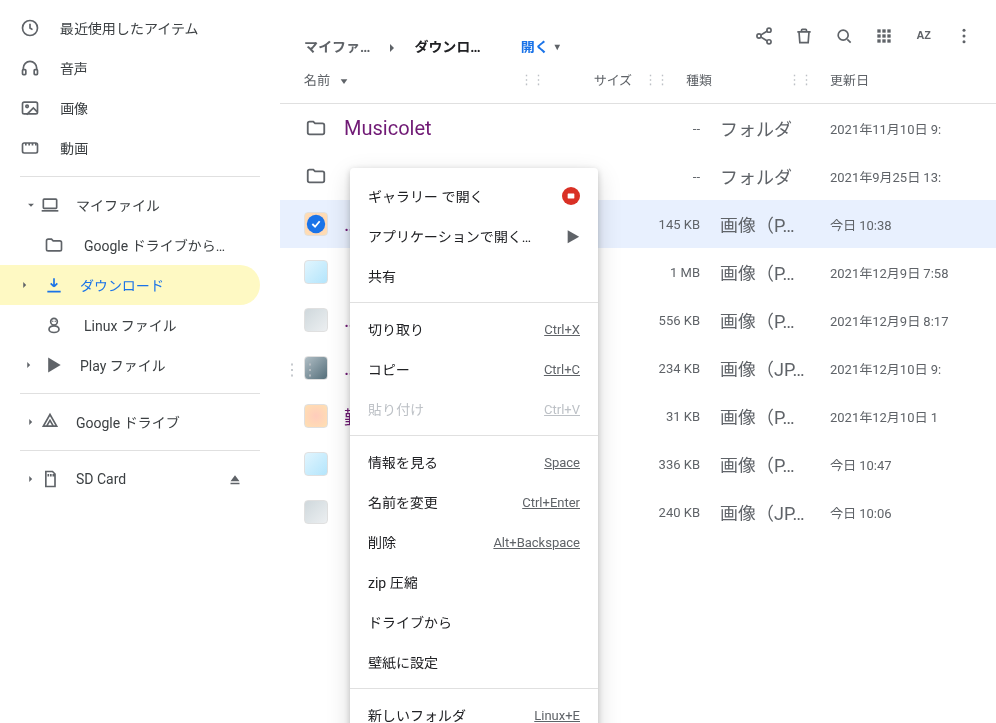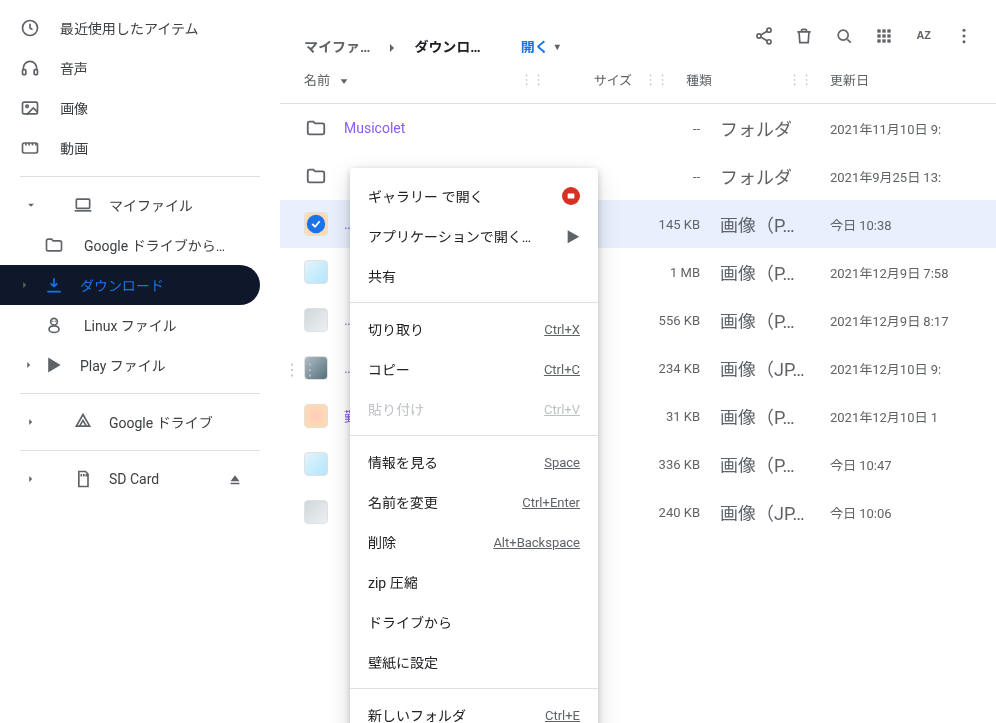--- a/index.html
+++ b/index.html
@@ -26,24 +26,24 @@
   align-items: center;
   height: 40px;
   padding: 0 16px 0 20px;
   cursor: pointer;
   border-radius: 0 20px 20px 0;
   margin-right: 20px;
 }
 .side-item .icon { width: 20px; height: 20px; margin-right: 20px; color:#5f6368; display:flex; align-items:center; justify-content:center;}
 .side-item .label { color:#3c4043; font-size: 14px; white-space: nowrap; overflow:hidden; text-overflow:ellipsis;}
 .side-item.indent1 { padding-left: 48px; }
-.side-item.active { background:#0f172a; }
+.side-item.active { background:#fef9c3; }
 .side-item.active .label, .side-item.active .icon { color:#1a73e8; }
 .side-item .chev { position:absolute; left:20px; color:#5f6368; width:14px;}
-.side-item.tree { position:relative; padding-left:73px;}
+.side-item.tree { position:relative; padding-left:40px;}
 .side-item.tree .chev { left:24px; }
 .side-item.tree .icon { margin-right:16px; }
 .side-sep { height:1px; background:#e0e0e0; margin: 8px 20px 8px 20px;}
 .eject { margin-left:auto; color:#5f6368;}
 
 
 .drag-handle { color:#bdc1c6; font-size:16px; letter-spacing:2px; position:absolute; left:284px; top:360px;}
 
 
 .main { flex:1; display:flex; flex-direction:column; min-width:0;}
@@ -85,21 +85,21 @@
 
 .rows { flex:1; overflow:hidden; }
 .row {
   display:flex;
   align-items:center;
   height: 48px;
   padding: 0 24px;
   cursor:pointer;
 }
 .row .thumb { width:24px; height:24px; margin-right:16px; display:flex; align-items:center; justify-content:center; color:#5f6368; border-radius:4px; overflow:hidden;}
-.row .name { flex:1; color:#8b5cf6; font-size:14px; overflow:hidden; text-overflow:ellipsis; white-space:nowrap;}
+.row .name { flex:1; color:#701a75; font-size:20px; overflow:hidden; text-overflow:ellipsis; white-space:nowrap;}
 .row .name.cut { padding-right:4px;}
 .row .size { width: 90px; text-align:right; padding-right:12px; color:#5f6368; font-size:13px;}
 .row .type { width: 110px; padding-left:8px; color:#5f6368; font-size:18px; overflow:hidden; text-overflow:ellipsis; white-space:nowrap;}
 .row .date { width: 150px; padding-left:8px; color:#5f6368; font-size:13px; overflow:hidden; text-overflow:ellipsis; white-space:nowrap;}
 .row.selected { background:#e8f0fe; }
 .row.selected .thumb { color:#1a73e8; }
 .thumb.img { background: linear-gradient(135deg,#cfd8dc,#eceff1); border:1px solid #e0e0e0;}
 .thumb.img.c2 { background: linear-gradient(135deg,#b0bec5,#546e7a);}
 .thumb.img.c3 { background: radial-gradient(circle,#ffccbc,#ffe0b2);}
 .thumb.img.c4 { background: linear-gradient(135deg,#e1f5fe,#b3e5fc);}
@@ -495,15 +495,15 @@
   </div>
   <div class="cm-item">
     <span class="cm-label">ドライブから</span>
   </div>
   <div class="cm-item">
     <span class="cm-label">壁紙に設定</span>
   </div>
   <div class="cm-sep"></div>
   <div class="cm-item">
     <span class="cm-label">新しいフォルダ</span>
-    <span class="cm-accel">Ctrl+E</span>
+    <span class="cm-accel">Linux+E</span>
   </div>
 </div>
 
 </body></html>

